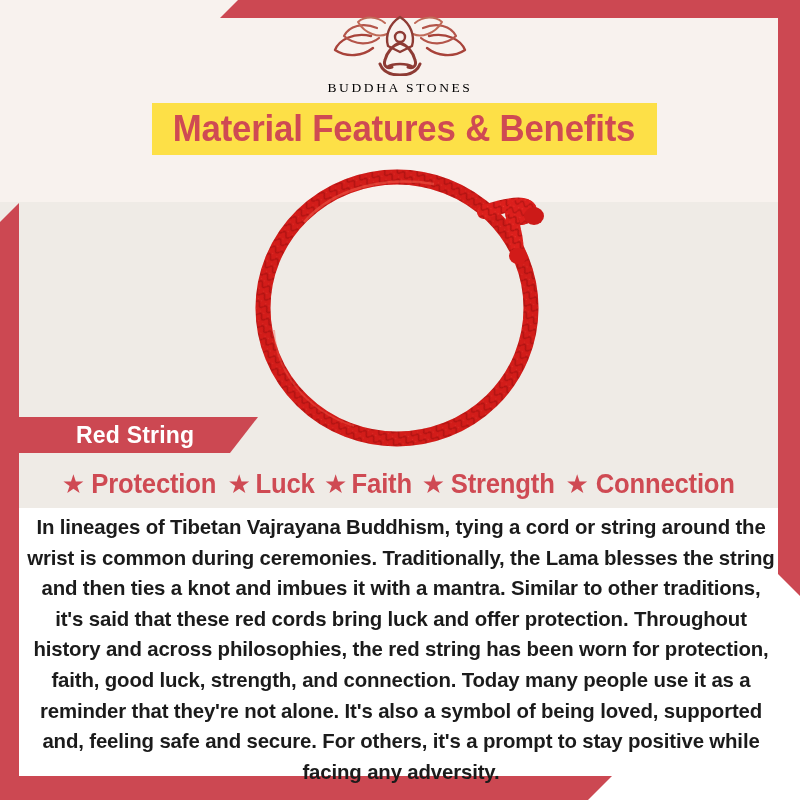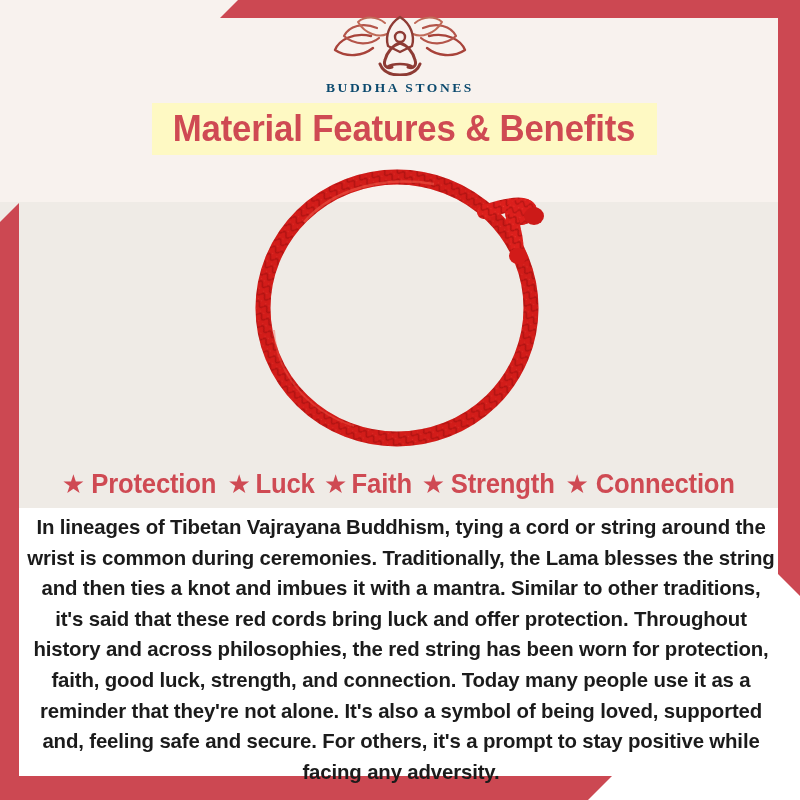--- a/index.html
+++ b/index.html
@@ -66,30 +66,30 @@
     display: flex;
     flex-direction: column;
     align-items: center;
   }
   .logo-mark { width: 150px; height: 62px; display: block; }
   .logo-text {
     margin-top: 4px;
     font-family: "Liberation Serif", serif;
     font-size: 13.5px;
     letter-spacing: 2.6px;
-    color: #0c4a6e;
-    font-weight: 700;
+    color: #000000;
+    font-weight: 400;
   }
 
   
   .title-banner {
     position: absolute;
     left: 152px; top: 103px;
     width: 505px; height: 52px;
-    background: #fef9c3;
+    background: #fde047;
     display: flex;
     align-items: center;
     justify-content: center;
   }
   .title-text {
     font-family: "Liberation Sans Narrow", "Liberation Sans", sans-serif;
     font-weight: bold;
     font-size: 37px;
     color: #cf4a53;
     letter-spacing: -0.2px;
@@ -241,20 +241,23 @@
         <ellipse cx="300" cy="56" rx="10" ry="9" fill="#cc1a18"></ellipse>
         <path d="M278 60 C282 74, 284 84, 283 94" fill="none" stroke="url(#braid)" stroke-width="13" stroke-linecap="round"></path>
         <ellipse cx="284" cy="96" rx="9" ry="8" fill="#d21b19"></ellipse>
 
         <path d="M70 62 C100 28, 150 16, 200 24" fill="none" stroke="#f25b4a" stroke-width="2.4" opacity="0.55"></path>
         <path d="M40 170 C42 210, 70 250, 120 266" fill="none" stroke="#f25b4a" stroke-width="2" opacity="0.4"></path>
       </svg>
     </span>
   </div>
 
+  <div class="ribbon">
+    <span class="ribbon-text">Red String</span>
+  </div>
 
   <div class="benefits">
     <span class="benefit">
       <span class="star">★</span>
       <span class="label">Protection</span>
     </span>
     <span class="benefit">
       <span class="star">★</span>
       <span class="label">Luck</span>
     </span>

